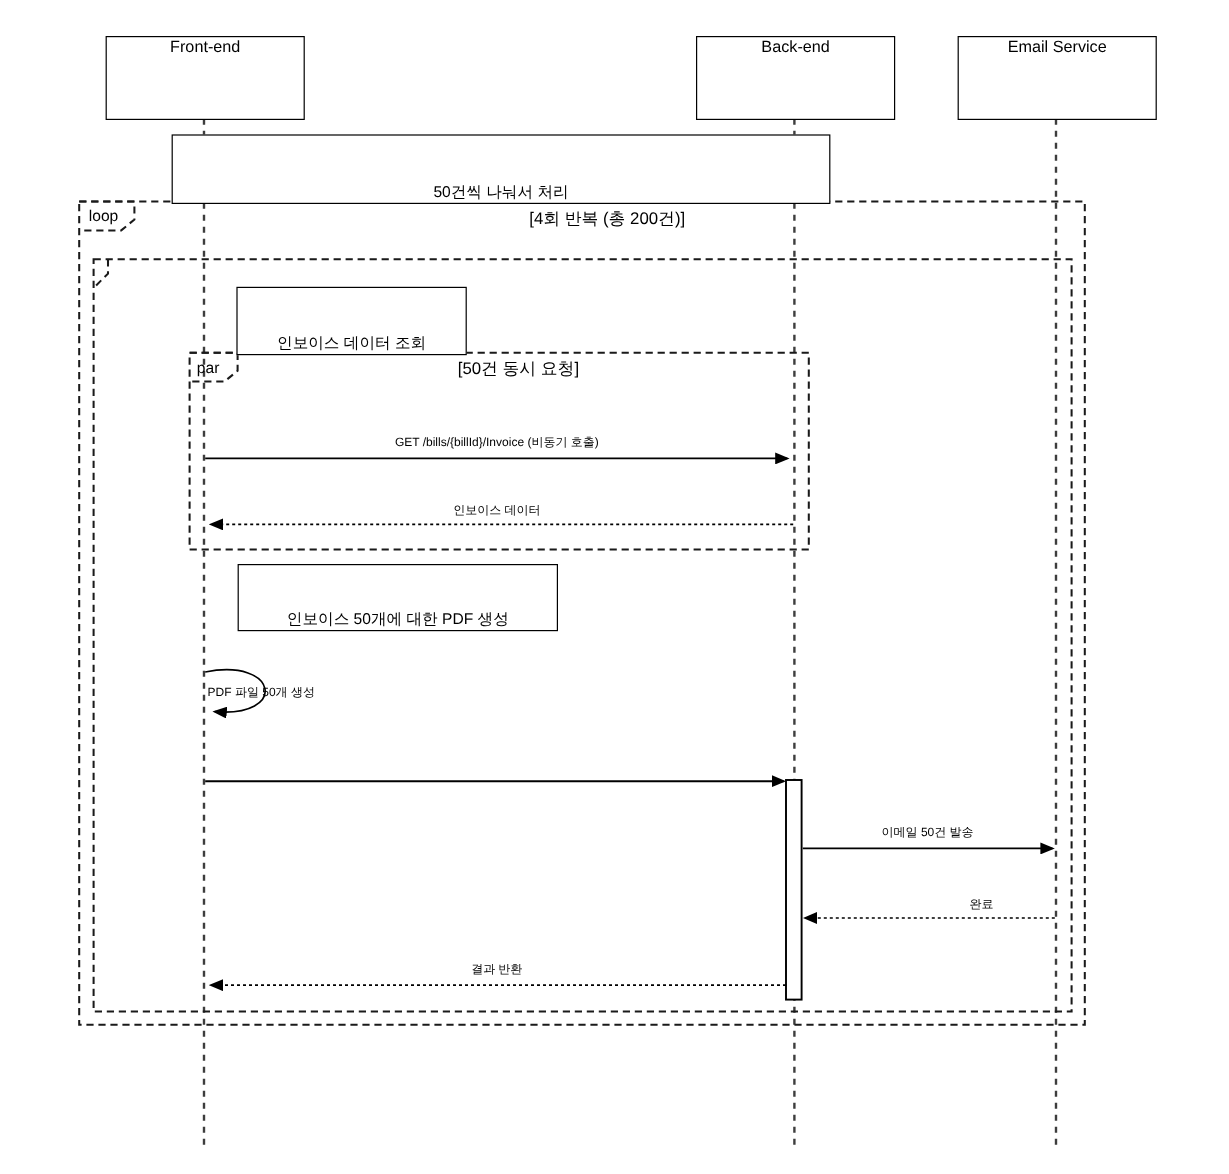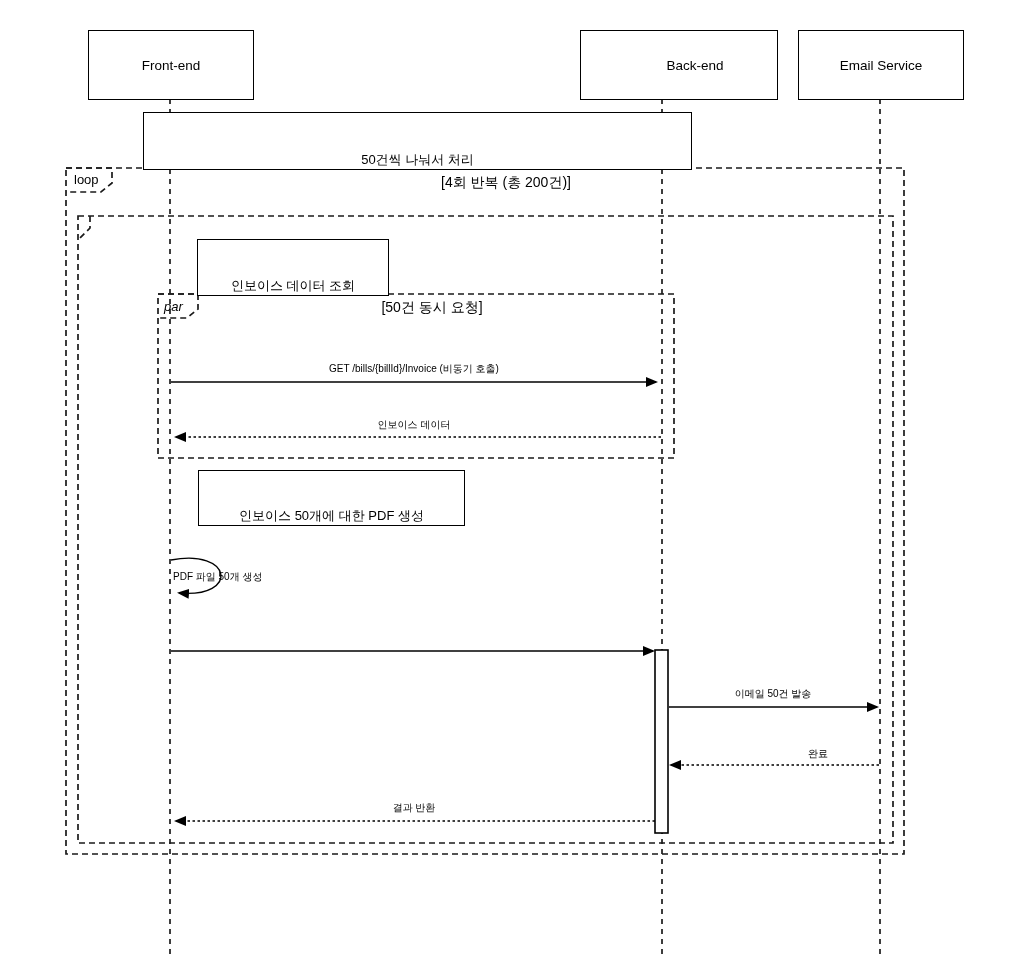--- a/index.html
+++ b/index.html
@@ -10,21 +10,21 @@
     font-family:"Liberation Sans", sans-serif;
     color:#000000;
     overflow:hidden;
   }
   .svg-layer{position:absolute;left:0;top:0;width:1024px;height:978px;}
   .actor-box{
     position:absolute;
     width:164px;height:68px;
     border:1.6px solid #000;
     background:#fff;
-    display:flex;align-items:center;justify-content:center;
+    display:flex;justify-content:center;
     font-size:13.5px;
   }
   .note-box{
     position:absolute;
     border:1.6px solid #000;
     background:#fff;
     display:flex;align-items:flex-end;justify-content:center;
     font-size:13px;
     text-align:center;
   }
@@ -79,40 +79,40 @@
     <path d="M171,560 C232,548 240,598 179,593" fill="none" stroke="#000" stroke-width="1.4" marker-end="url(#arrowhead)"></path>
     <line x1="171" y1="651" x2="653" y2="651" stroke="#000" stroke-width="1.6" marker-end="url(#arrowhead)"></line>
     <line x1="669" y1="707" x2="877" y2="707" stroke="#000" stroke-width="1.6" marker-end="url(#arrowhead)"></line>
     <line x1="879" y1="765" x2="671" y2="765" stroke="#000" stroke-width="1.4" stroke-dasharray="2.5,2.5" marker-end="url(#arrowhead)"></line>
     <line x1="655" y1="821" x2="176" y2="821" stroke="#000" stroke-width="1.4" stroke-dasharray="2.5,2.5" marker-end="url(#arrowhead)"></line>
   </svg>
 
   <div class="actor-box" style="left:88px;top:30px;">
     <span>Front-end</span>
   </div>
-  <div class="actor-box" style="left:580px;top:30px;padding-left:32px;">
+  <div class="actor-box" style="left:580px;top:30px;">
     <span>Back-end</span>
   </div>
   <div class="actor-box" style="left:798px;top:30px;">
     <span>Email Service</span>
   </div>
 
   <div class="note-box" style="left:143px;top:112px;width:547px;height:56px;">
     <span>50건씩 나눠서 처리</span>
   </div>
   <div class="note-box" style="left:197px;top:239px;width:190px;height:55px;">
     <span>인보이스 데이터 조회</span>
   </div>
   <div class="note-box" style="left:198px;top:470px;width:265px;height:54px;">
     <span>인보이스 50개에 대한 PDF 생성</span>
   </div>
 
   <div class="frame-label" style="left:74px;top:172px;">loop</div>
   <div class="cond-label" style="left:506px;top:174px;">[4회 반복 (총 200건)]</div>
-  <div class="frame-label" style="left:164px;top:299px;font-style:italic;">par</div>
+  <div class="frame-label" style="left:164px;top:299px;">par</div>
   <div class="cond-label" style="left:432px;top:299px;">[50건 동시 요청]</div>
 
   <div class="msg-label" style="left:414px;top:362px;">GET /bills/{billId}/Invoice (비동기 호출)</div>
   <div class="msg-label" style="left:414px;top:418px;">인보이스 데이터</div>
   <div class="msg-label left-align" style="left:173px;top:570px;">PDF 파일 50개 생성</div>
   <div class="msg-label" style="left:773px;top:687px;">이메일 50건 발송</div>
   <div class="msg-label" style="left:774px;top:747px;margin-left:44px;">완료</div>
   <div class="msg-label" style="left:414px;top:801px;font-family:Liberation Serif, serif;">결과 반환</div>
 
 </div>

